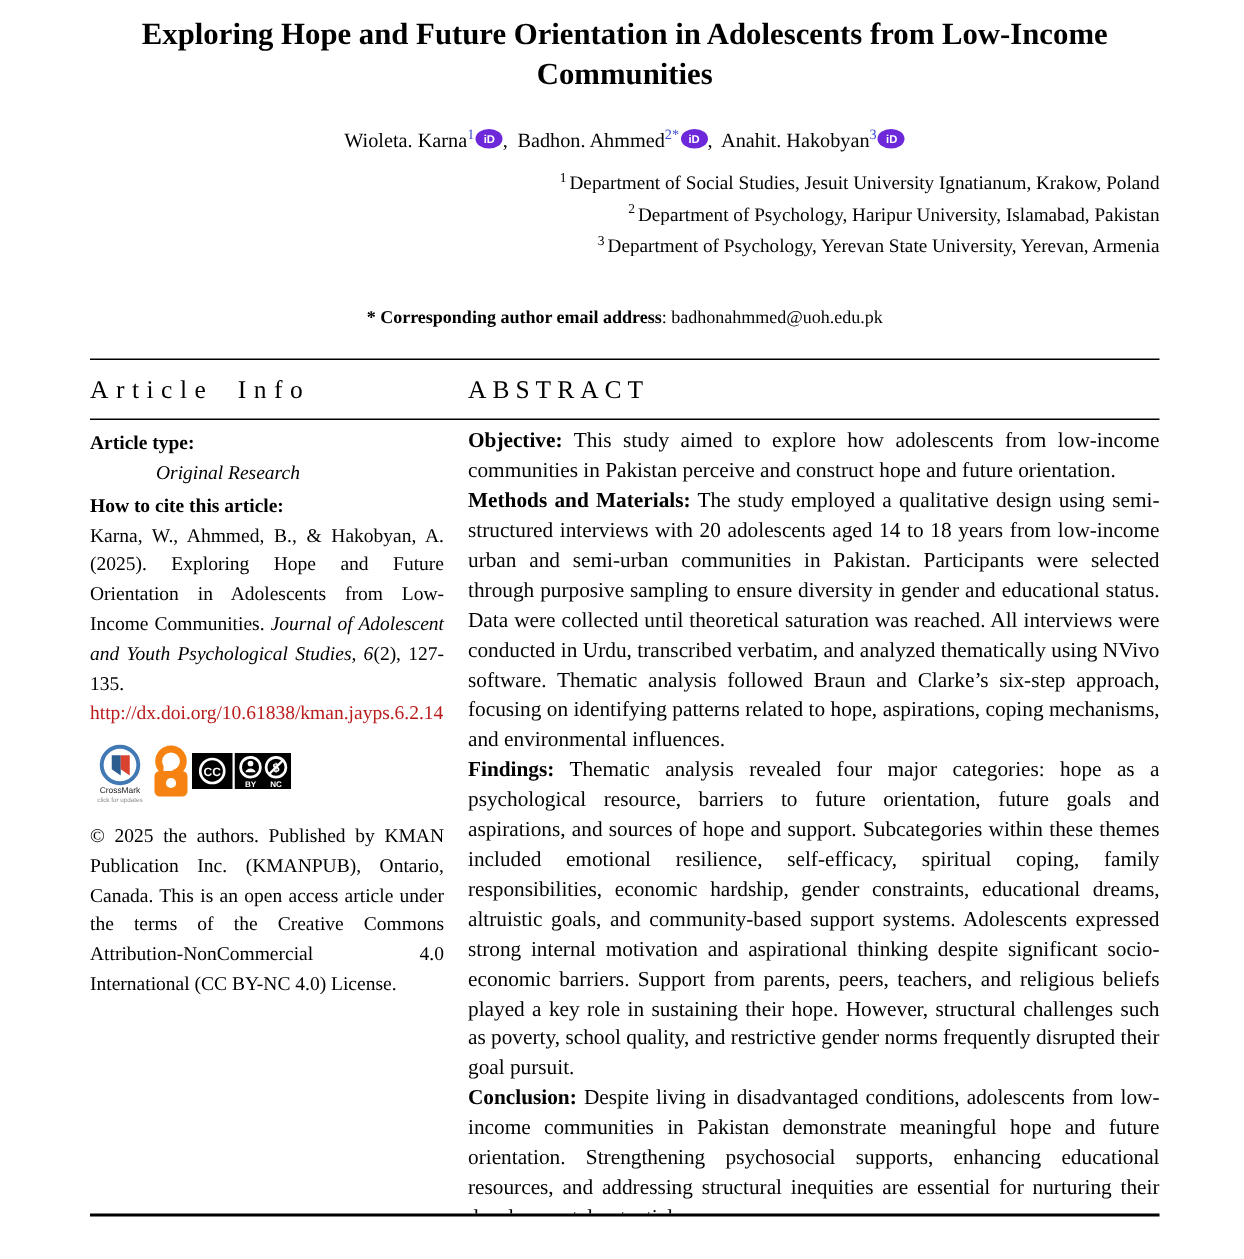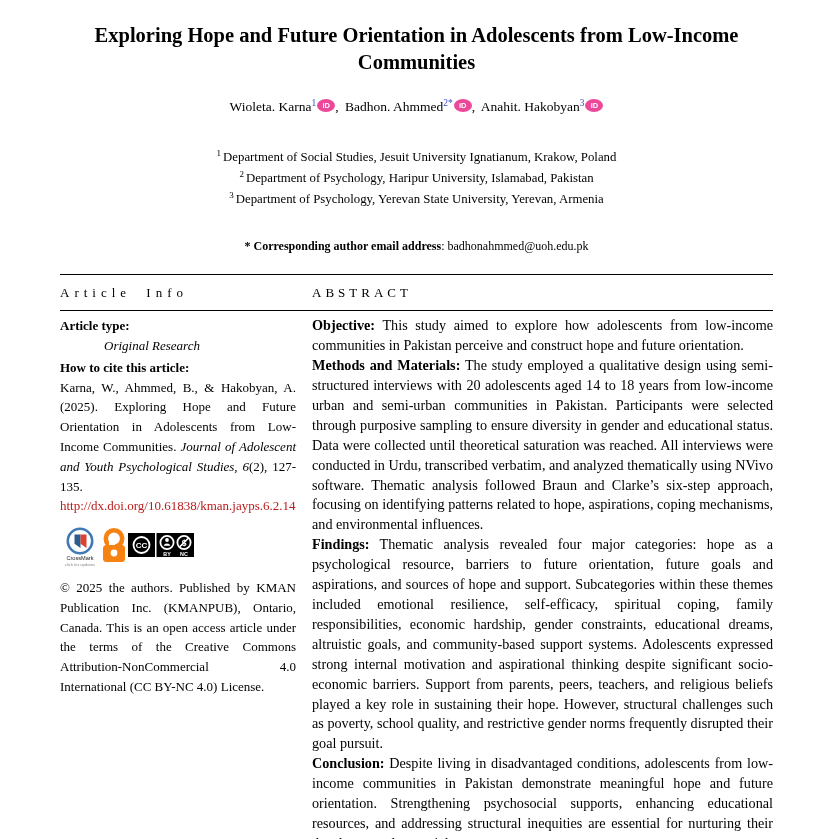--- a/index.html
+++ b/index.html
@@ -5,47 +5,47 @@
   * { box-sizing: border-box; }
   html, body { margin: 0; padding: 0; background: #fff; }
   body {
     width: 829px; height: 839px;
     font-family: "Liberation Serif", serif;
     color: #000; overflow: hidden;
   }
   .page { padding: 0 56px 0 60px; }
 
   .title {
-    margin: 0 auto; padding-top: 22px; width: 700px;
+    margin: 0 auto; padding-top: 10px; width: 700px;
     text-align: center; font-weight: bold;
     font-size: 20.5px; line-height: 27px;
   }
 
   .authors { margin-top: 21px; text-align: center; font-size: 13.5px; }
   .authors sup { font-size: 9.5px; color: #3c4bd0; }
   .orcid-icon {
     display: inline-block; width: 18px; height: 13px; border-radius: 50%;
-    background: #ec4899; color: #fff; text-align: center;
+    background: #6d28d9; color: #fff; text-align: center;
     font-size: 7.5px; line-height: 13px; font-weight: bold;
     font-family: "Liberation Sans", sans-serif;
     vertical-align: 3px; margin-left: 1px;
   }
   .sep { margin-right: 3px; }
 
-  .affiliations { margin-top: 30px; text-align: center; font-size: 12.8px; line-height: 17px; }
+  .affiliations { margin-top: 8px; text-align: right; font-size: 12.8px; line-height: 17px; }
   .affiliations sup { font-size: 9px; margin-right: 2px; color: #000; }
 
   .corresponding { margin-top: 31px; text-align: center; font-size: 12px; }
   .corresponding b { font-weight: bold; }
 
   .rule { border-top: 1.6px solid #000; height: 0; }
   .rule-top { margin-top: 20px; }
   .rule-bottom { border-top: 2.5px solid #000; }
 
-  .heading-row { display: flex; padding: 10px 0 9px; font-size: 13px; }
+  .heading-row { display: flex; padding: 10px 0 9px; font-size: 17px; }
   .info-heading { width: 252px; letter-spacing: 5px; word-spacing: 7px; }
   .abstract-heading { letter-spacing: 4px; }
 
   .columns { display: flex; height: 529px; overflow: hidden; padding-top: 5px; justify-content: flex-end; }
 
   .left-col {
     width: 252px; padding-right: 16px; flex-shrink: 0;
     font-size: 13px; line-height: 19.8px;
   }
   .block-label { font-weight: bold; }

